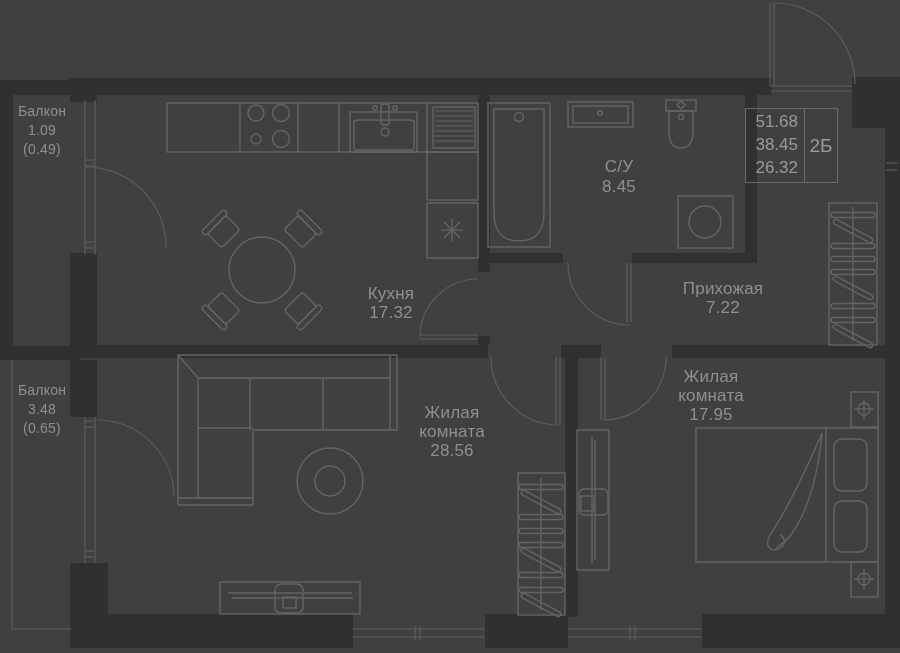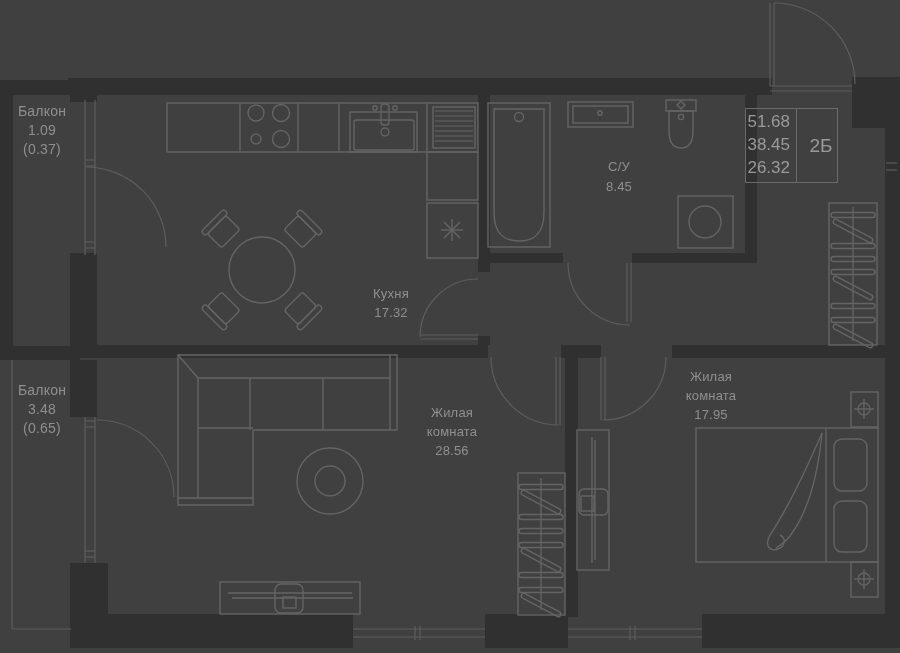--- a/index.html
+++ b/index.html
@@ -3,36 +3,36 @@
 <meta charset="utf-8">
 <style>
   html,body{margin:0;padding:0;background:#000;}
   .canvas{
     position:relative;width:900px;height:653px;background:#404040;
     overflow:hidden;font-family:"Liberation Sans",sans-serif;
   }
   .plan-svg{position:absolute;left:0;top:0;}
   .room-label{
     position:absolute;transform:translateX(-50%);text-align:center;
-    font-size:13px;line-height:19px;color:#8f8f8f;letter-spacing:.2px;
+    font-size:17px;line-height:19px;color:#8f8f8f;letter-spacing:.2px;
     white-space:nowrap;pointer-events:none;
   }
   .room-label .area{display:block;}
   .info-box{
     position:absolute;left:745px;top:108px;width:93px;height:75px;
     border:1.5px solid #6a6a6a;display:flex;box-sizing:border-box;justify-content:space-between;
   }
   .info-box .nums{
     flex:1;text-align:right;padding:1px 6px 0 0;font-size:17px;
     line-height:23px;color:#9a9a9a;
   }
   .info-box .nums span{display:block;}
   .info-box .type{
     width:32px;border-left:1.5px solid #6a6a6a;display:flex;
-    align-items:center;justify-content:center;font-size:19px;color:#9a9a9a;padding-left:8px;
+    align-items:center;justify-content:center;font-size:19px;color:#9a9a9a;
   }
 </style>
 </head>
 <body>
 
 <div class="canvas">
 
   <svg class="plan-svg" width="900" height="653" viewBox="0 0 900 653">
 
     <g fill="#303030" stroke="none">
@@ -305,39 +305,43 @@
       <g>
         <rect x="851" y="562" width="27" height="35"></rect>
         <use href="#lamp" transform="translate(864,579)"></use>
       </g>
     </g>
   </svg>
 
   <div class="room-label" style="left:42px;top:102px;font-size:14px">
     <span>Балкон</span>
     <span class="area">1.09</span>
-    <span class="area">(0.37)</span>
+    <span class="area">(0.49)</span>
   </div>
 
   <div class="room-label" style="left:42px;top:381px;font-size:14px">
     <span>Балкон</span>
     <span class="area">3.48</span>
     <span class="area">(0.65)</span>
   </div>
 
   <div class="room-label" style="left:391px;top:284px">
     <span>Кухня</span>
     <span class="area">17.32</span>
   </div>
 
   <div class="room-label" style="left:619px;top:157px;line-height:20px">
     <span>С/У</span>
     <span class="area">8.45</span>
   </div>
 
+  <div class="room-label" style="left:723px;top:279px">
+    <span>Прихожая</span>
+    <span class="area">7.22</span>
+  </div>
 
   <div class="room-label" style="left:452px;top:403px">
     <span>Жилая</span>
     <span class="area">комната</span>
     <span class="area">28.56</span>
   </div>
 
   <div class="room-label" style="left:711px;top:367px">
     <span>Жилая</span>
     <span class="area">комната</span>

